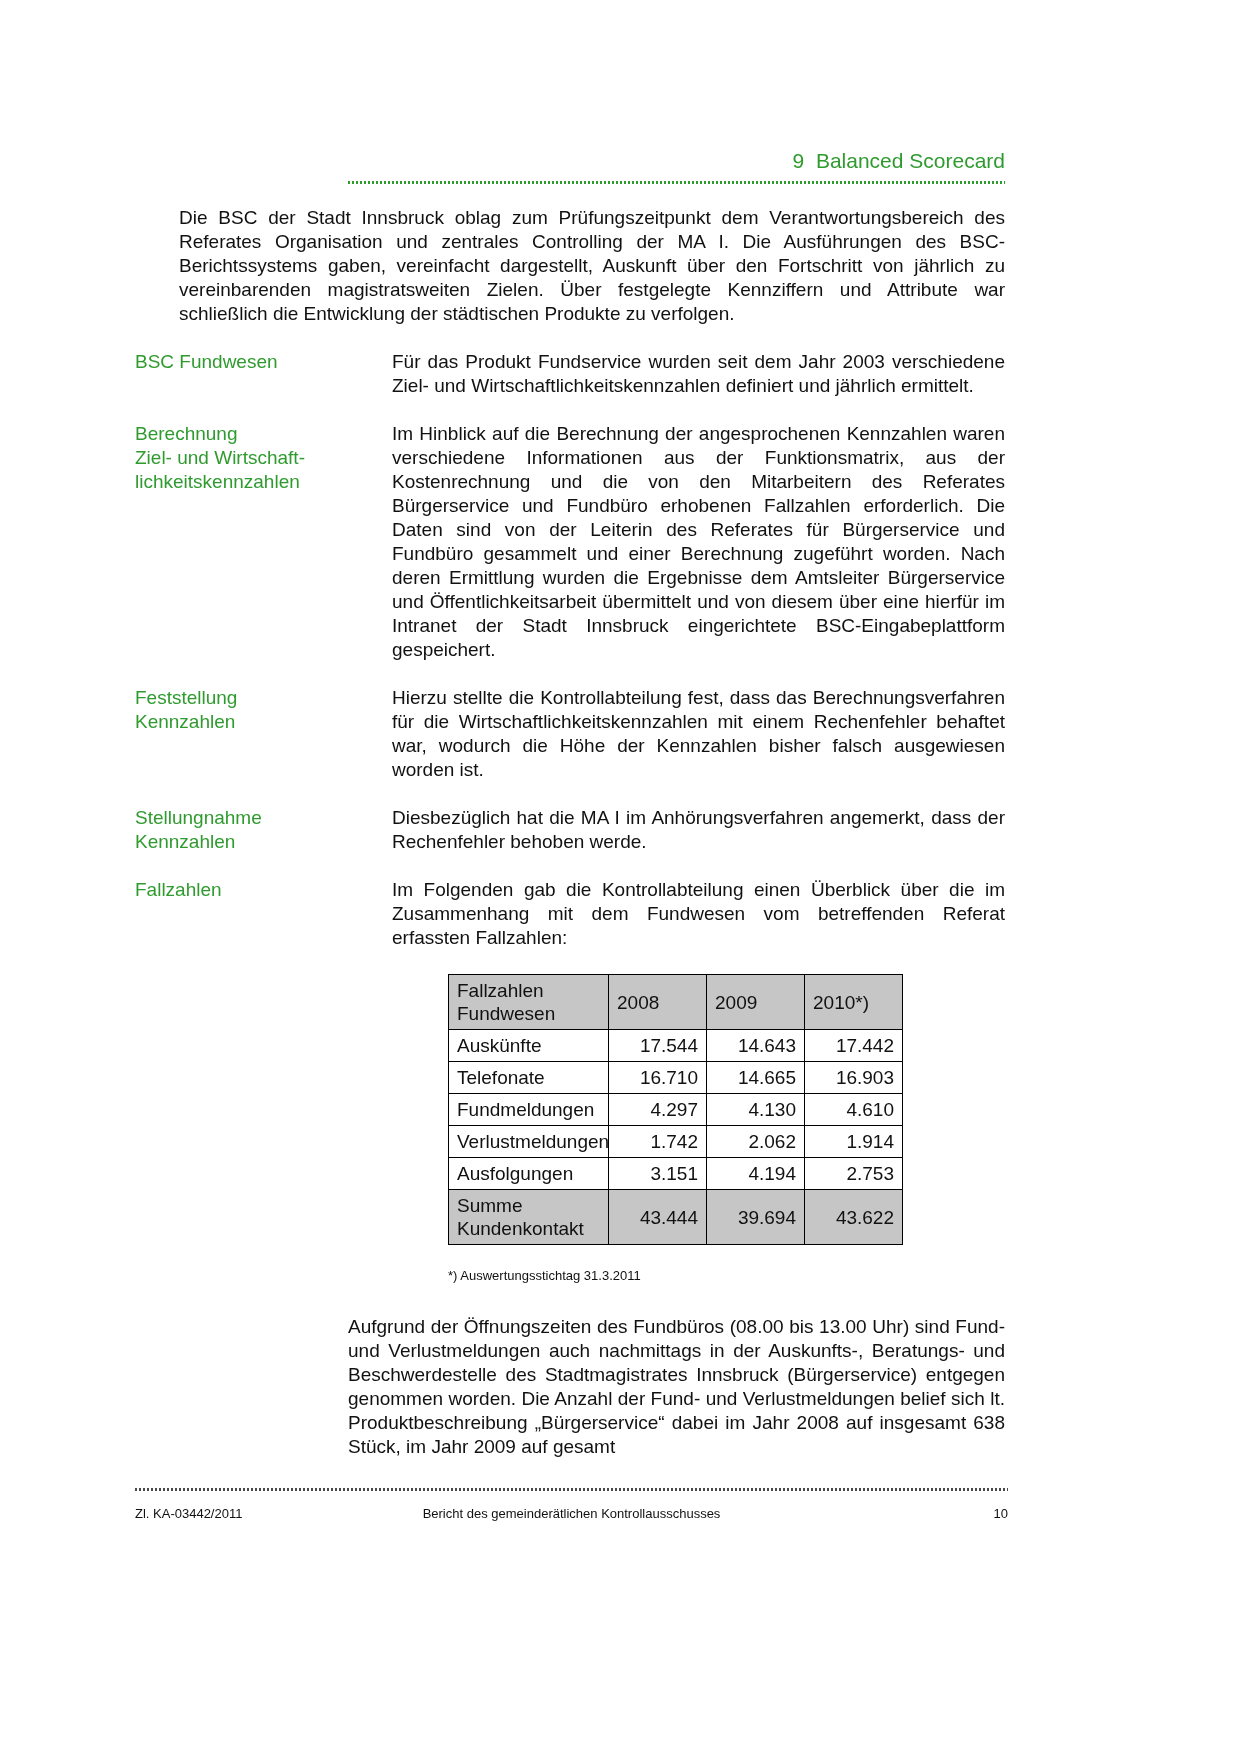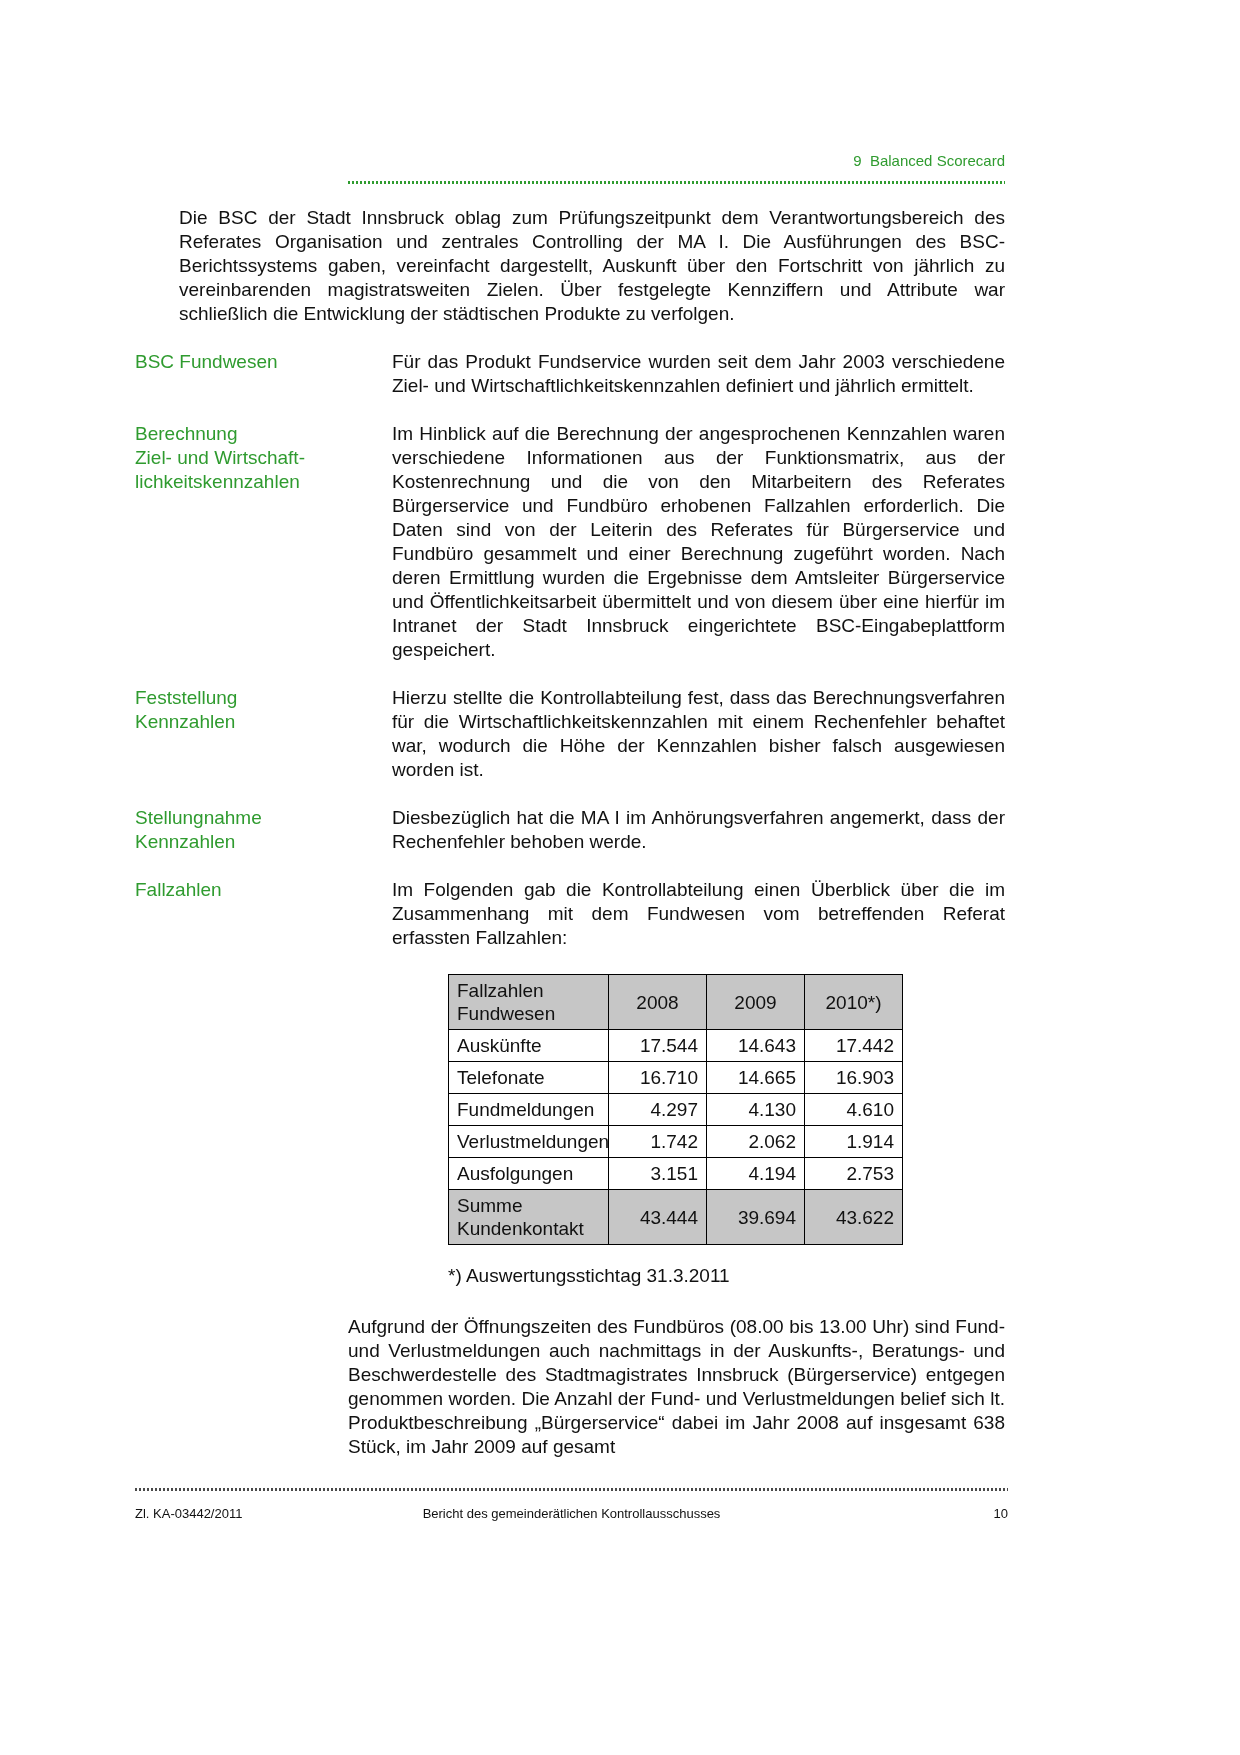--- a/index.html
+++ b/index.html
@@ -24,21 +24,21 @@
     position: absolute;
     inset: 0;
     padding: 148px 235px 0 135px;
   }
   
   .doc-header { margin-left: 213px; margin-bottom: 22px; }
   .doc-header-title {
     display: block;
     text-align: right;
     color: var(--accent-green);
-    font-size: 15px;
+    font-size: 21px;
     line-height: 26px;
     white-space: pre;
   }
   .header-rule {
     margin-top: 7px;
     height: 3px;
     background-image: repeating-linear-gradient(to right, var(--accent-green) 0 2px, transparent 2px 4px);
   }
   
   .section { display: flex; margin-bottom: 24px; }
@@ -66,28 +66,28 @@
   }
   table.data-table col.c-label { width: 160px; }
   table.data-table col.c-year  { width: 98px; }
   table.data-table th, table.data-table td {
     border: 1px solid #000;
     padding: 4px 8px;
     font-weight: normal;
     vertical-align: middle;
   }
   table.data-table .head-row th { background: var(--table-header-bg); text-align: left; }
-  table.data-table .head-row th.num-head { text-align: center; }
+  table.data-table .head-row th.num-head { }
   table.data-table td.num { text-align: right; }
   table.data-table tr.summary td { background: var(--table-header-bg); }
   .pre { white-space: pre-line; }
   .table-footnote {
     margin-left: 100px;
     margin-top: 22px;
-    font-size: 19px;
+    font-size: 13px;
     line-height: 18px;
   }
   .closing-paragraph {
     margin-top: 30px;
     text-align: justify;
   }
   
   .doc-footer {
     position: absolute;
     left: 135px;

